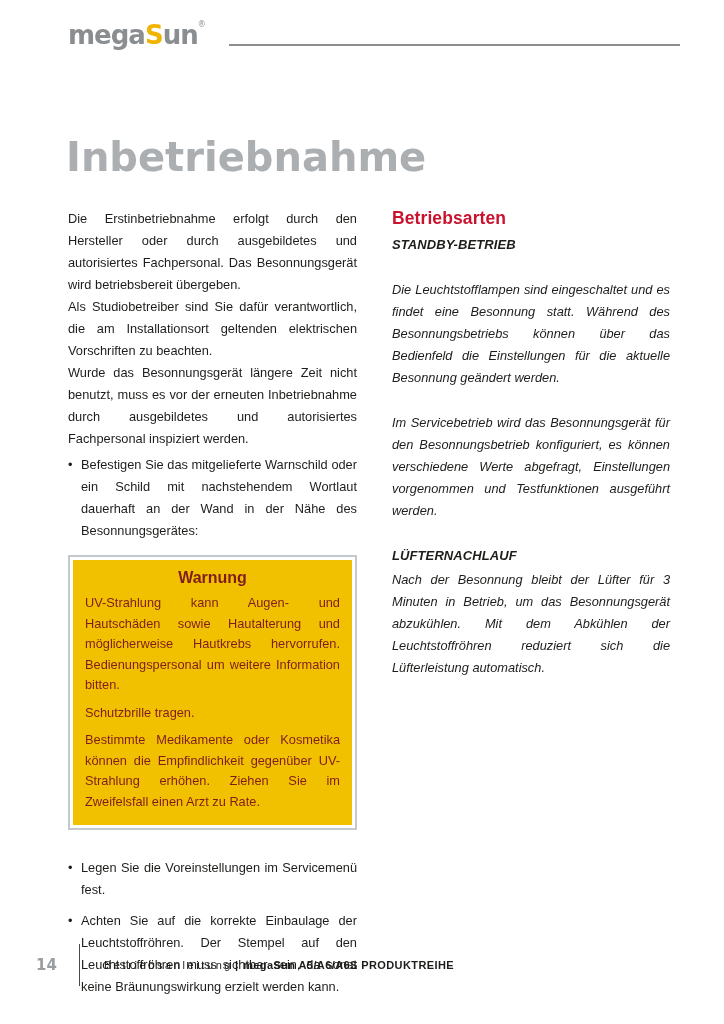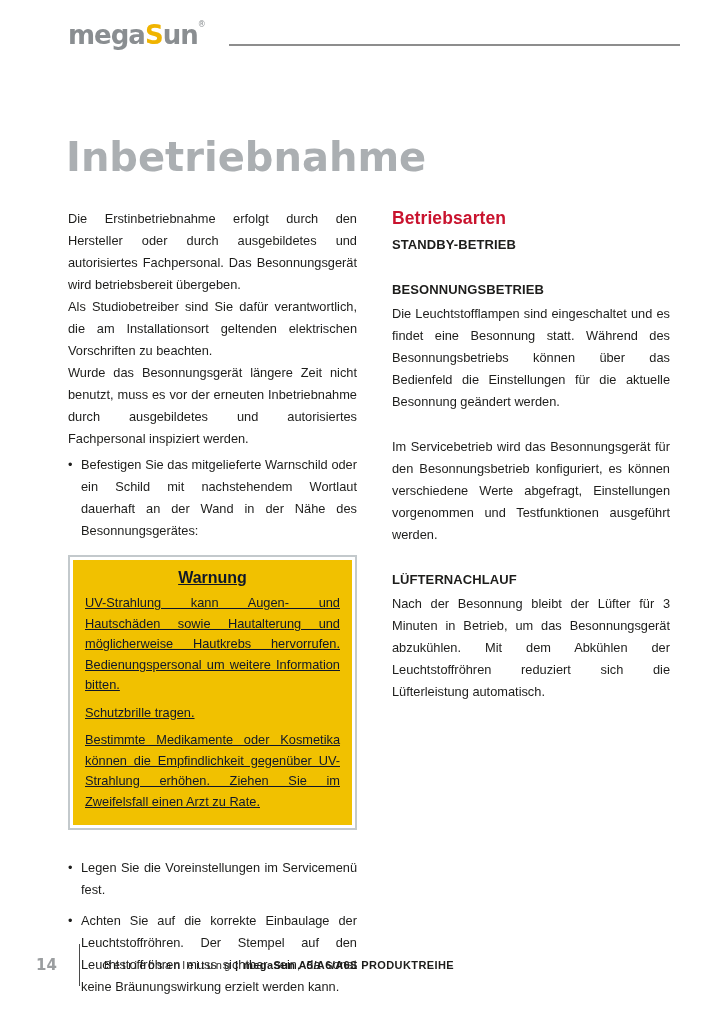--- a/index.html
+++ b/index.html
@@ -74,41 +74,40 @@
   
   .warning-box{
     margin-top:13px;
     border:2px solid #c3c9cc;
     background:#ffffff;
     padding:3px;
   }
   .warning-inner{
     background:var(--warning-yellow);
     padding:7px 12px 13px 12px;
-    color:#0f172a;
-    text-decoration:underline;
+    color:#7f1d1d;
   }
   .warning-title{
     text-align:center;font-weight:700;font-size:16px;
     margin:2px 0 6px 0;
   }
   .warning-inner p{
     margin:0 0 7px 0;font-size:12.8px;line-height:20.5px;text-align:justify;
   }
   .warning-inner p:last-child{margin-bottom:0;}
 
   .post-bullets{margin-top:27px;}
 
   
   .right-heading{
     color:var(--heading-red);
     font-weight:700;font-size:17.5px;
     margin:0 0 5px 0;letter-spacing:0.1px;
   }
-  .mode-section{margin-bottom:23px;}
+  .mode-section{margin-bottom:23px;font-style:italic;}
   .mode-title{font-weight:700;font-size:13px;margin:0 0 2px 0;letter-spacing:0.1px;}
 
   
   .footer{
     position:absolute;top:944px;left:36px;
     display:flex;align-items:center;gap:11px;
   }
   .page-num{
     font-family:"DejaVu Sans", sans-serif;
     font-weight:700;font-size:15px;color:#9B9EA0;
@@ -174,21 +173,20 @@
   </div>
 
   <div class="col-right">
     <h2 class="right-heading">Betriebsarten</h2>
 
     <div class="mode-section body-text">
       <div class="mode-title">STANDBY-BETRIEB</div>
     </div>
 
     <div class="mode-section body-text">
-      <div class="mode-title">BESONNUNGSBETRIEB</div>
       <p>Die Leuchtstofflampen sind eingeschaltet und es findet eine Besonnung statt. Während des Besonnungsbetriebs können über das Bedienfeld die Einstellungen für die aktuelle Besonnung geändert werden.</p>
     </div>
 
     <div class="mode-section body-text">
       <p>Im Servicebetrieb wird das Besonnungsgerät für den Besonnungsbetrieb konfiguriert, es können verschiedene Werte abgefragt, Einstellungen vorgenommen und Testfunktionen ausgeführt werden.</p>
     </div>
 
     <div class="mode-section body-text">
       <div class="mode-title">LÜFTERNACHLAUF</div>
       <p>Nach der Besonnung bleibt der Lüfter für 3 Minuten in Betrieb, um das Besonnungsgerät abzukühlen. Mit dem Abkühlen der Leuchtstoffröhren reduziert sich die Lüfterleistung automatisch.</p>

